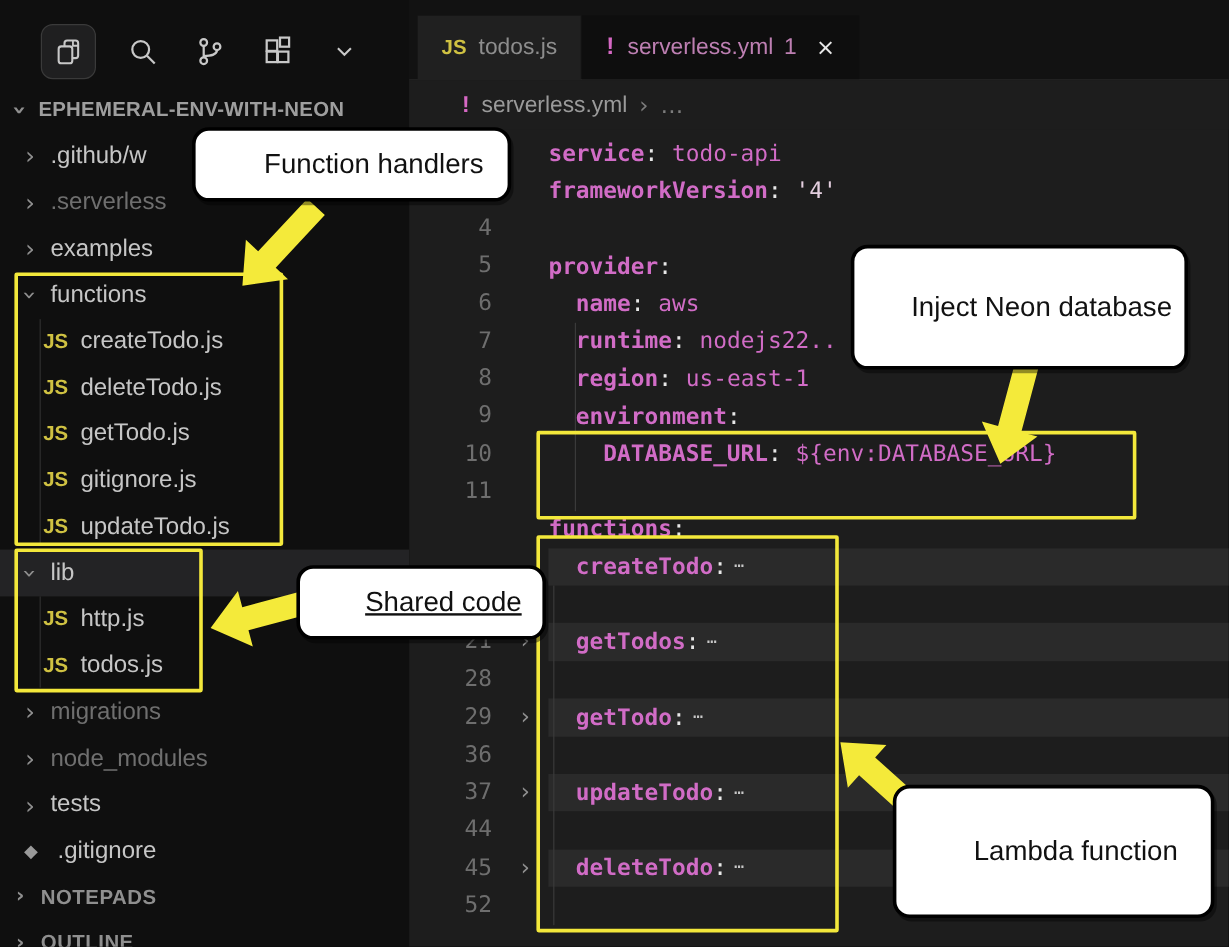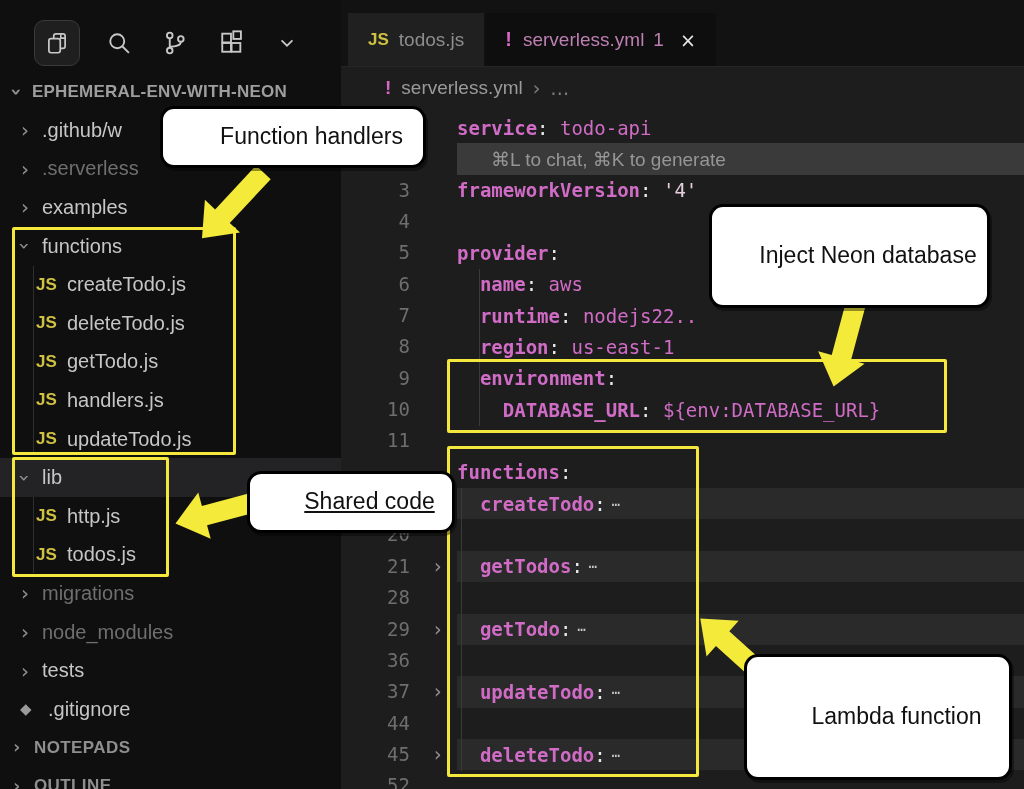--- a/index.html
+++ b/index.html
@@ -154,21 +154,21 @@
         <div class="tree-row kind-js child">
           <span class="js-badge">JS</span>
           <span>deleteTodo.js</span>
         </div>
         <div class="tree-row kind-js child">
           <span class="js-badge">JS</span>
           <span>getTodo.js</span>
         </div>
         <div class="tree-row kind-js child">
           <span class="js-badge">JS</span>
-          <span>handlers.js</span>
+          <span>gitignore.js</span>
         </div>
         <div class="tree-row kind-js child">
           <span class="js-badge">JS</span>
           <span>updateTodo.js</span>
         </div>
         <div class="tree-row kind-folder selected">
           <span class="tw open">›</span>
           <span>lib</span>
         </div>
         <div class="tree-row kind-js child">
@@ -229,25 +229,20 @@
       <span>serverless.yml</span>
       <span class="crumb-sep">›</span>
       <span class="crumb-sep">…</span>
     </div>
 
     <div id="code-rows">
         <div class="code-row">
           <span class="ln"></span>
           <span class="fold"></span>
           <div class="linefill"><span></span><span class="tok-k">service</span><span class="tok-p">:</span><span> </span><span class="tok-v">todo-api</span></div>
-        </div>
-        <div class="code-row">
-          <span class="ln"></span>
-          <span class="fold"></span>
-          <div class="linefill hint">⌘L to chat, ⌘K to generate</div>
         </div>
         <div class="code-row">
           <span class="ln">3</span>
           <span class="fold"></span>
           <div class="linefill"><span></span><span class="tok-k">frameworkVersion</span><span class="tok-p">:</span><span> </span><span class="tok-q">'4'</span></div>
         </div>
         <div class="code-row">
           <span class="ln">4</span>
           <span class="fold"></span>
           <div class="linefill"></div>
@@ -376,17 +371,17 @@
 
   <div class="callout" style="left:160px; top:106px; width:266px; height:62px;">
     <span>Function handlers</span>
   </div>
   <div class="callout" style="left:709px; top:204px; width:281px; height:104px;">
     <span>Inject Neon database</span>
   </div>
   <div class="callout" style="left:247px; top:471px; width:208px; height:62px;text-decoration:underline;">
     <span>Shared code</span>
   </div>
-  <div class="callout" style="left:744px; top:654px; width:268px; height:126px;gap:28px;">
+  <div class="callout" style="left:744px; top:654px; width:268px; height:111px;gap:28px;">
     <span>Lambda function</span>
   </div>
 
 </div>
 
 </body></html>

